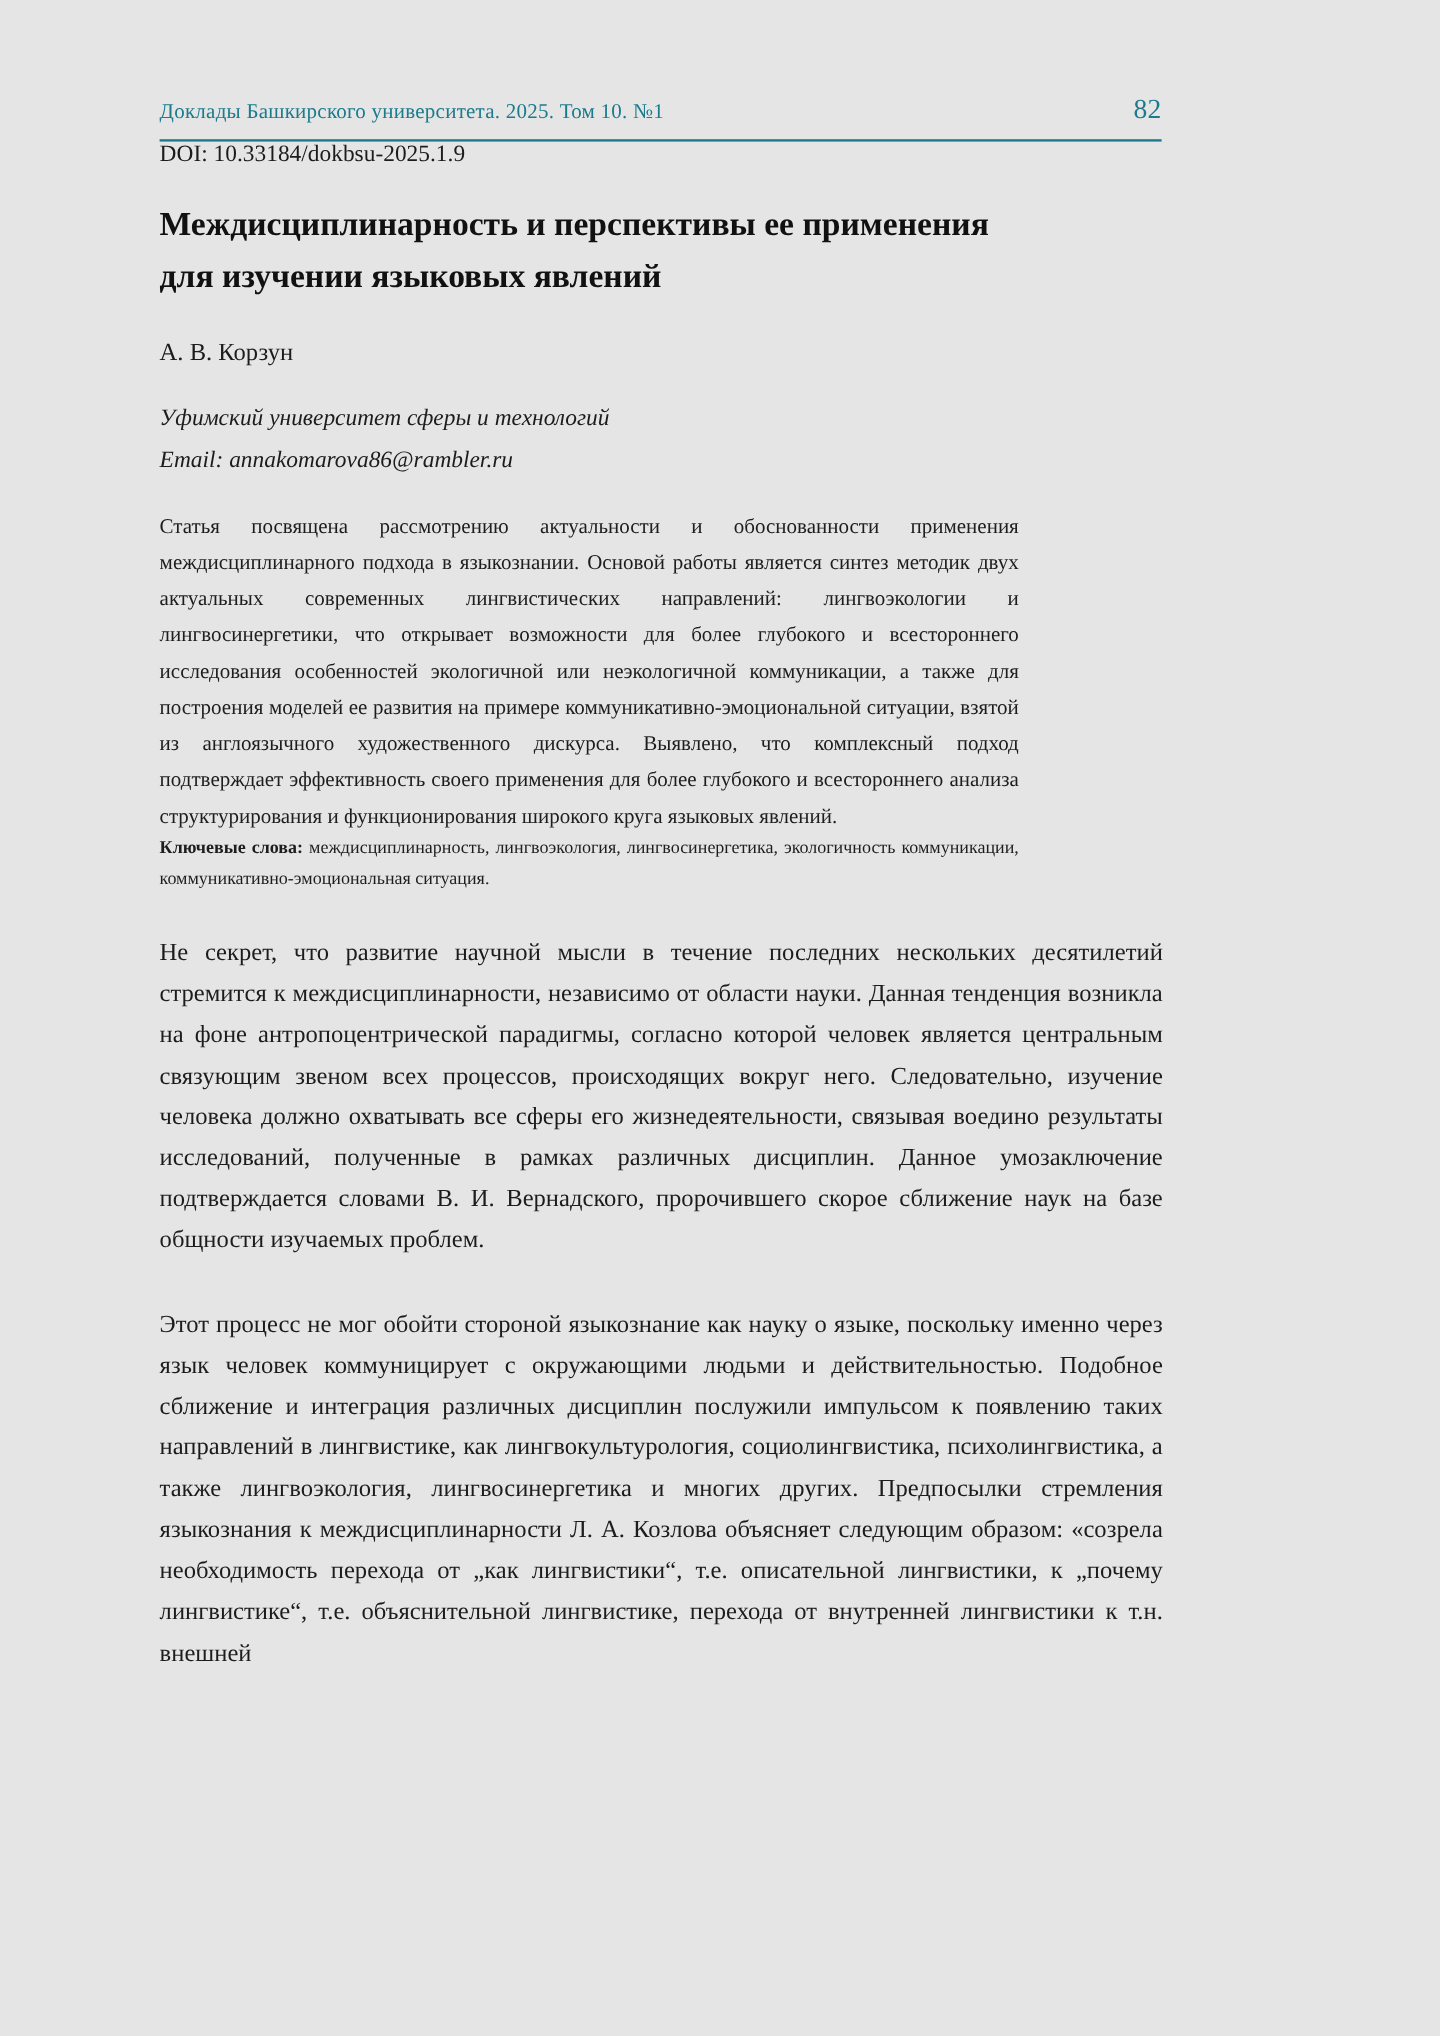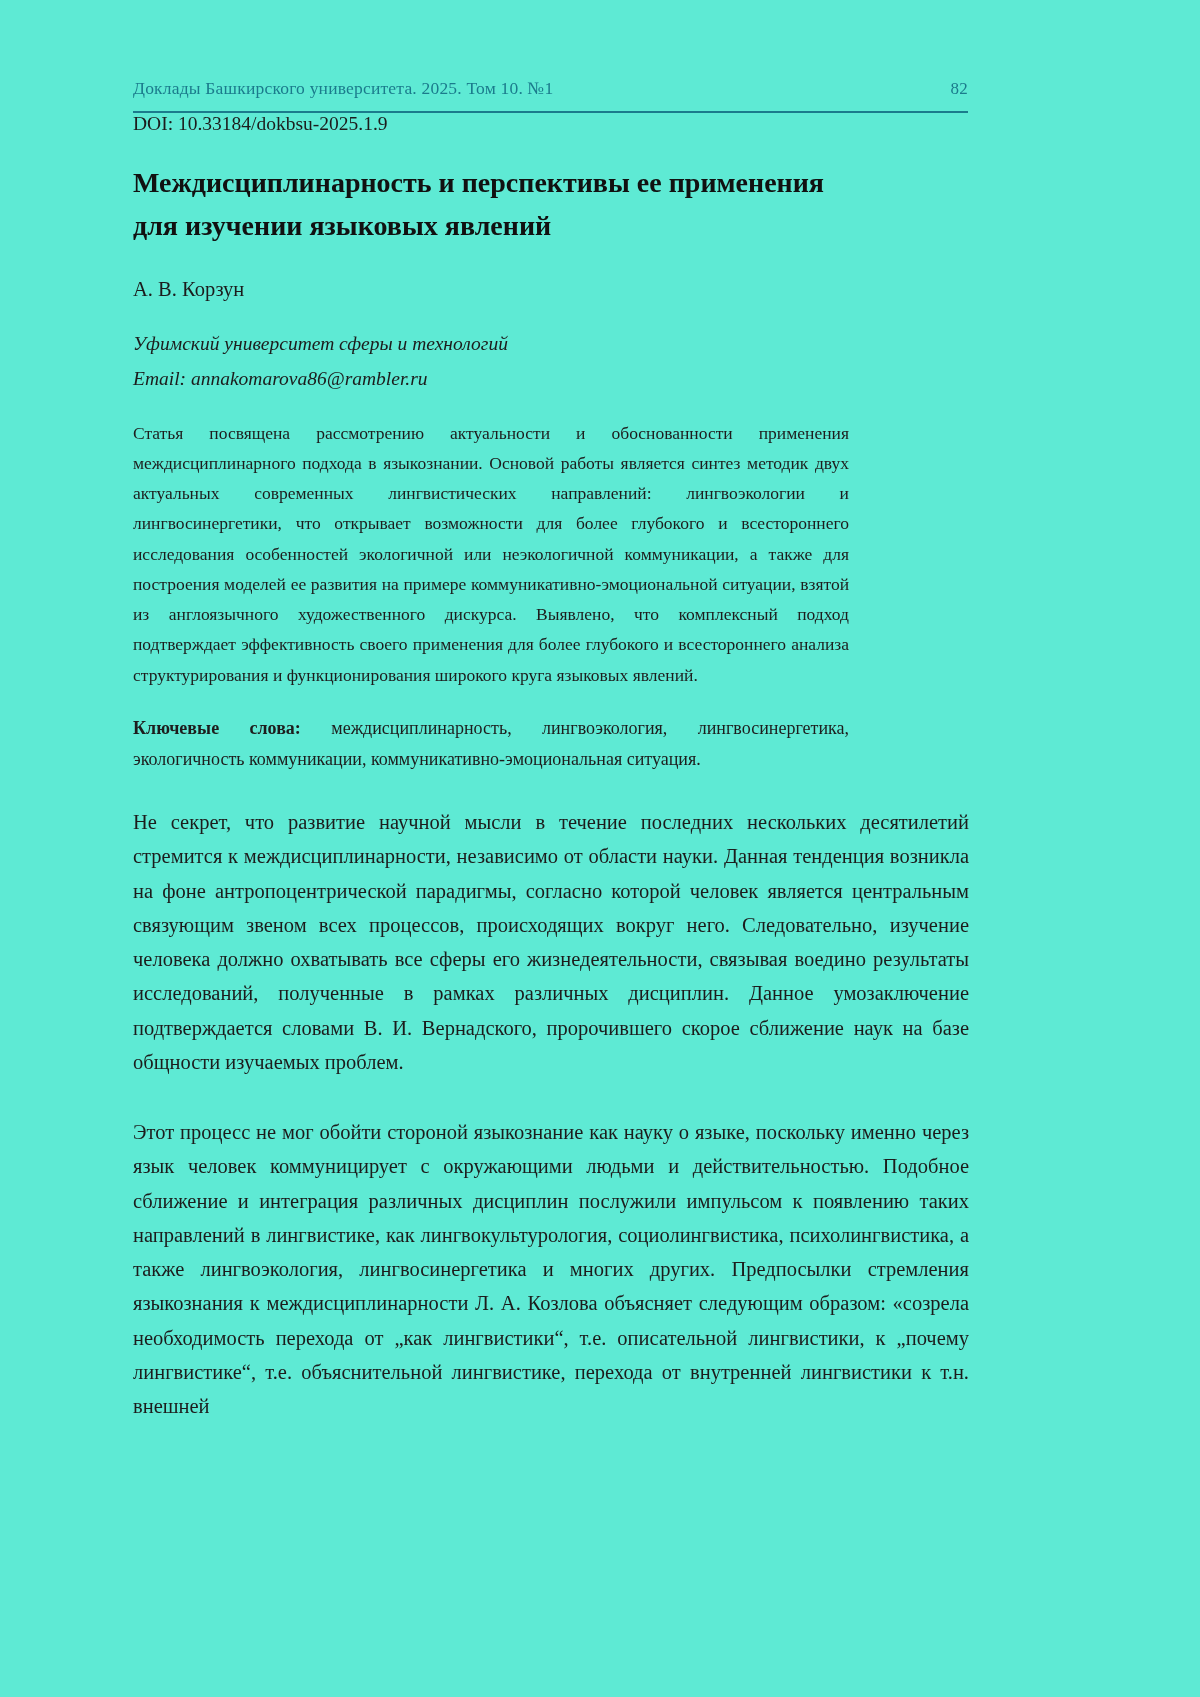--- a/index.html
+++ b/index.html
@@ -8,34 +8,34 @@
     width: 1200px;
     height: 1697px;
     font-family: "Liberation Serif", "DejaVu Serif", serif;
     color: #1f1f1f;
     position: relative;
     overflow: hidden;
   }
   .page {
     width: 1200px;
     height: 1697px;
-    background: #5eead4;
+    background: #e5e5e5;
     padding: 78px 232px 0 133px;
   }
   .journal-header {
     display: flex;
     justify-content: space-between;
     align-items: baseline;
     color: #1b7b8c;
     font-size: 17.5px;
     letter-spacing: 0.2px;
     padding-bottom: 12px;
     border-bottom: 2px solid #1b7b8c;
   }
-  .journal-header .pagenum { font-size: 17px; }
+  .journal-header .pagenum { font-size: 23px; }
   .doi {
     font-size: 19.5px;
     color: #1c1c1c;
   }
   h1.article-title {
     margin-top: 26px;
     font-size: 28px;
     font-weight: bold;
     line-height: 1.55;
     color: #111111;
@@ -62,23 +62,22 @@
   .abstract {
     margin-top: 28px;
     width: 716px;
     font-size: 17.5px;
     line-height: 1.73;
     text-align: justify;
     hyphens: auto;
     color: #1d1d1d;
   }
   .keywords {
-    margin-top: 23px;
     width: 716px;
-    font-size: 18px;
+    font-size: 15px;
     line-height: 1.73;
     text-align: justify;
     hyphens: auto;
     color: #1d1d1d;
   }
   .keywords .kw-label { font-weight: bold; }
   .body-text p {
     margin-top: 30px;
     width: 836px;
     font-size: 20.5px;

